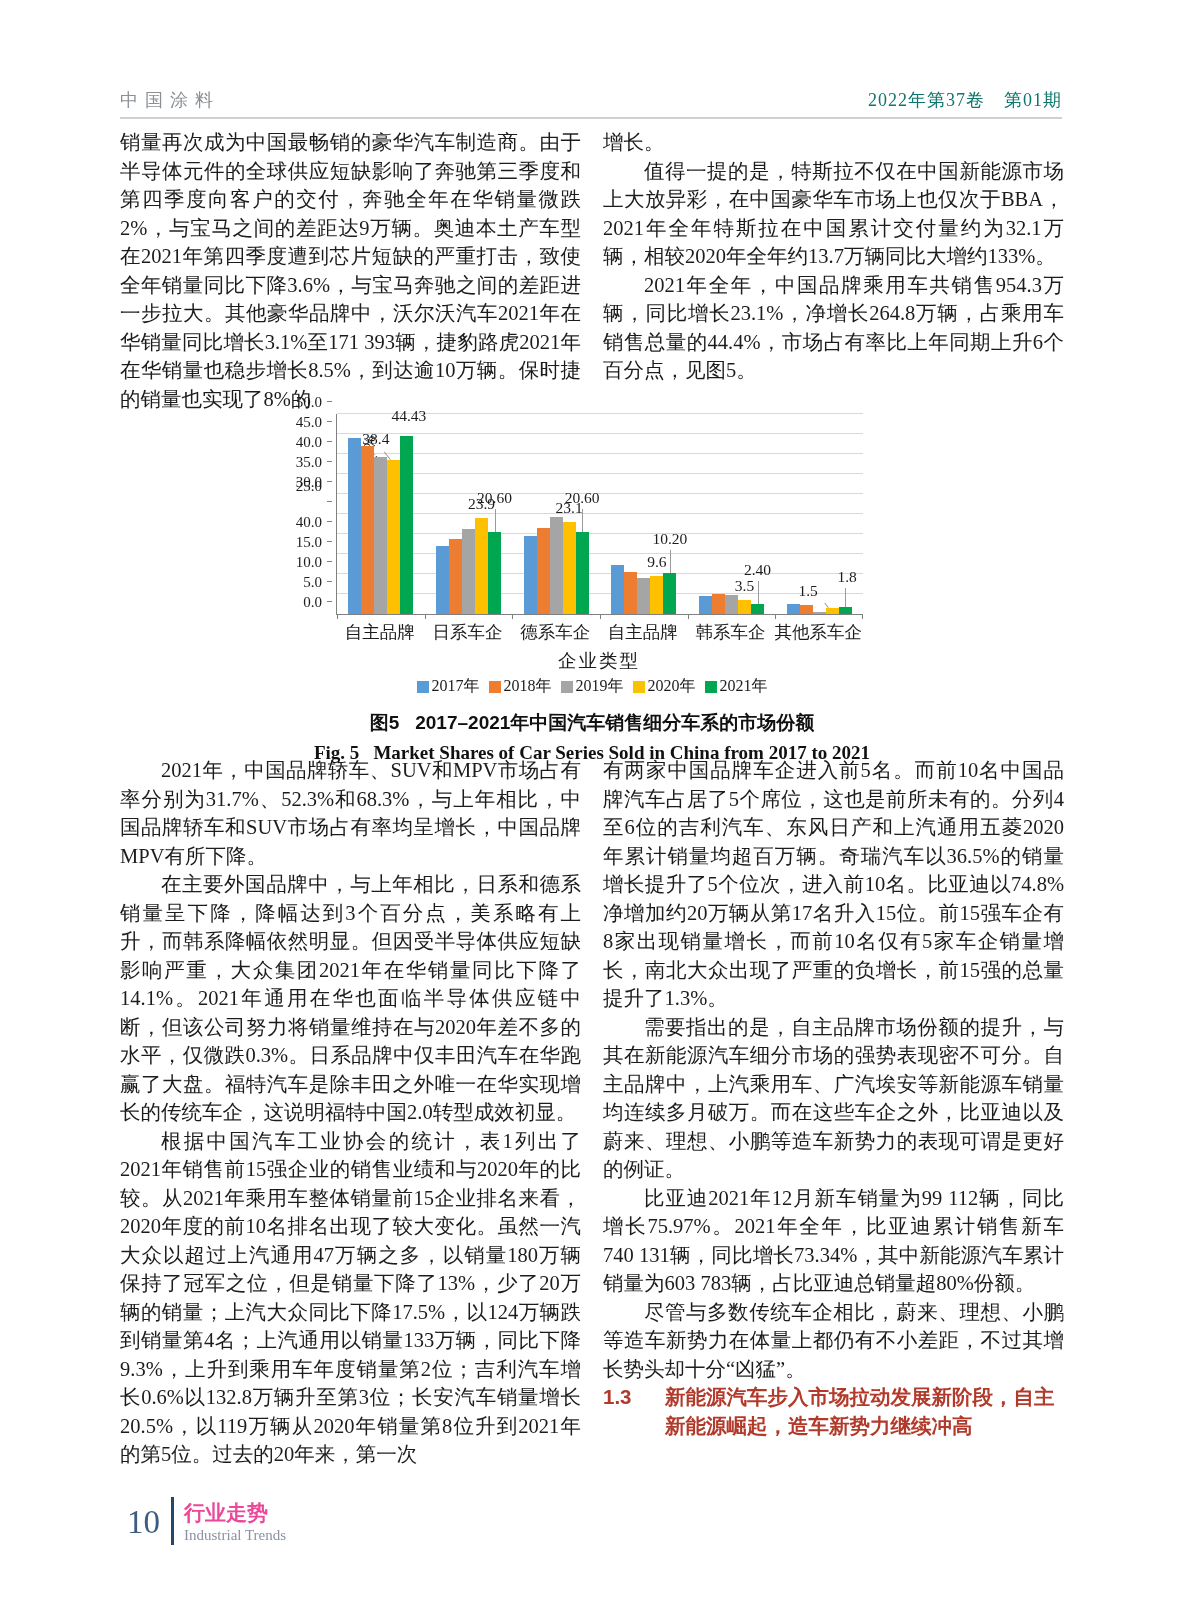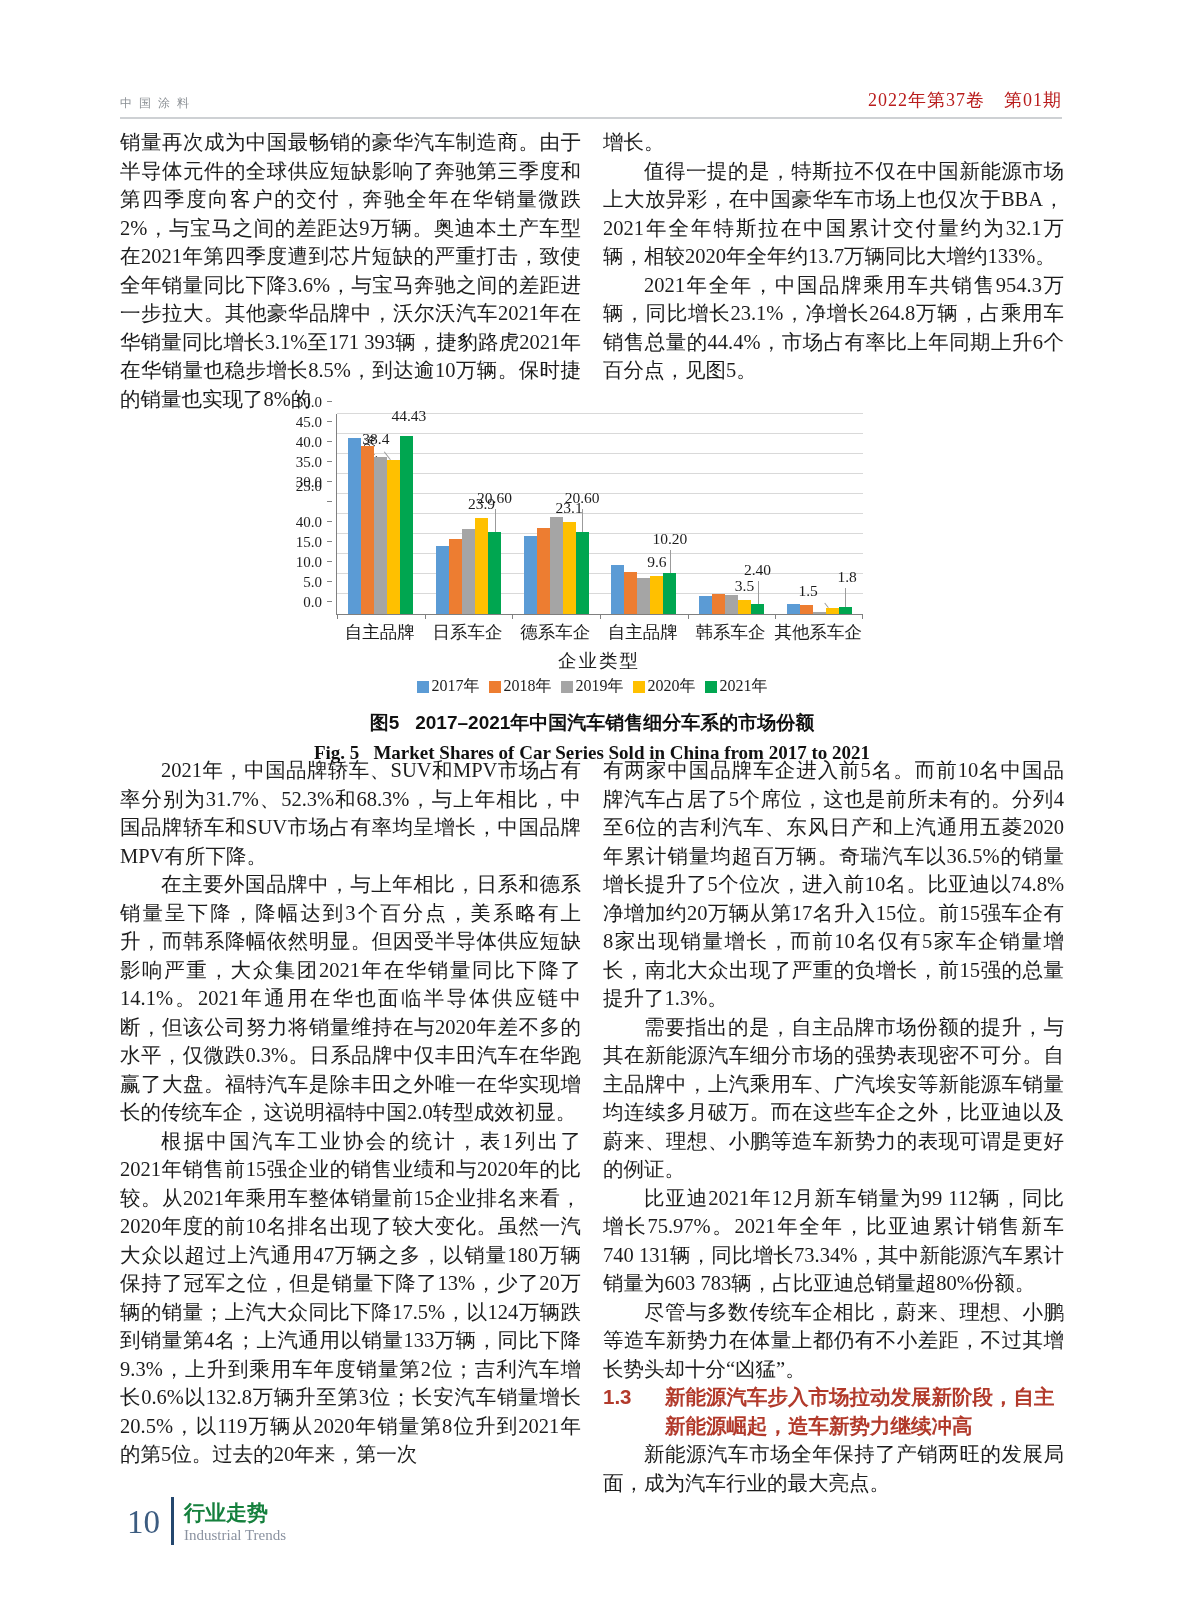--- a/index.html
+++ b/index.html
@@ -1,22 +1,22 @@
 <!DOCTYPE html>
 <html><head>
 <meta charset="utf-8">
 <style>
   html,body{margin:0;padding:0;background:#ffffff;}
   .page{position:relative;width:1187px;height:1600px;background:#ffffff;overflow:hidden;
         font-family:"Liberation Serif","DejaVu Serif",serif;color:#1c1c1c;}
   
   .header{position:absolute;left:120px;right:125px;top:78px;height:34px;
           border-bottom:2px solid #ced1d4;display:flex;justify-content:space-between;align-items:flex-end;padding-bottom:5px;}
-  .journal{font-family:"Liberation Sans","DejaVu Sans",sans-serif;font-size:12px;color:#8b9095;letter-spacing:7px;}
-  .issue{font-size:18px;color:#b91c1c;letter-spacing:1px;}
+  .journal{font-family:"Liberation Sans","DejaVu Sans",sans-serif;font-size:18px;color:#8b9095;letter-spacing:7px;}
+  .issue{font-size:18px;color:#0f766e;letter-spacing:1px;}
   
   .cols{position:absolute;left:120px;width:944px;display:flex;gap:22px;}
   .col{width:461px;text-align:justify;font-size:20.5px;line-height:28.5px;}
   .top-cols{top:128px;}
   .bottom-cols{top:756px;}
   p.para{margin:0;padding:0;}
   p.ind{text-indent:2em;}
   
   .sec-heading{font-family:"Liberation Sans","DejaVu Sans",sans-serif;font-weight:bold;font-size:20.5px;
                line-height:28.5px;color:#b23a2b;padding-left:62px;text-align:left;}
@@ -43,21 +43,21 @@
   .legend-item{display:flex;align-items:center;}
   .swatch{display:inline-block;width:12px;height:12px;margin-right:3px;}
   .cap-zh{margin-top:12px;text-align:center;font-family:"Liberation Sans","DejaVu Sans",sans-serif;font-weight:bold;font-size:19px;color:#111;}
   .cap-zh .cap-label{margin-right:16px;}
   .cap-en{margin-top:6px;text-align:center;font-weight:bold;font-size:19px;color:#111;}
   .cap-en .cap-label{margin-right:14px;}
   
   .footer{position:absolute;left:127px;top:1497px;display:flex;align-items:flex-end;}
   .page-num{font-size:33px;color:#3c5c80;margin-right:11px;line-height:1;margin-bottom:6px;}
   .footer-rule{width:3px;height:48px;background:#24476e;margin-right:10px;}
-  .footer-sec .sec-zh{font-family:"Liberation Sans","DejaVu Sans",sans-serif;font-weight:bold;font-size:21px;color:#15803d;line-height:1.15;}
+  .footer-sec .sec-zh{font-family:"Liberation Sans","DejaVu Sans",sans-serif;font-weight:bold;font-size:21px;color:#ec4899;line-height:1.15;}
   .footer-sec .sec-en{font-size:15px;color:#8a92a0;line-height:1.3;}
 </style>
 </head>
 <body>
 
 <div class="page">
 
   <div class="header">
     <span class="journal">中国涂料</span>
     <span class="issue">2022年第37卷　第01期</span>
@@ -216,21 +216,20 @@
       <p class="para ind">根据中国汽车工业协会的统计，表1列出了2021年销售前15强企业的销售业绩和与2020年的比较。从2021年乘用车整体销量前15企业排名来看，2020年度的前10名排名出现了较大变化。虽然一汽大众以超过上汽通用47万辆之多，以销量180万辆保持了冠军之位，但是销量下降了13%，少了20万辆的销量；上汽大众同比下降17.5%，以124万辆跌到销量第4名；上汽通用以销量133万辆，同比下降9.3%，上升到乘用车年度销量第2位；吉利汽车增长0.6%以132.8万辆升至第3位；长安汽车销量增长20.5%，以119万辆从2020年销量第8位升到2021年的第5位。过去的20年来，第一次</p>
     </div>
     <div class="col">
       <p class="para">有两家中国品牌车企进入前5名。而前10名中国品牌汽车占居了5个席位，这也是前所未有的。分列4至6位的吉利汽车、东风日产和上汽通用五菱2020年累计销量均超百万辆。奇瑞汽车以36.5%的销量增长提升了5个位次，进入前10名。比亚迪以74.8%净增加约20万辆从第17名升入15位。前15强车企有8家出现销量增长，而前10名仅有5家车企销量增长，南北大众出现了严重的负增长，前15强的总量提升了1.3%。</p>
       <p class="para ind">需要指出的是，自主品牌市场份额的提升，与其在新能源汽车细分市场的强势表现密不可分。自主品牌中，上汽乘用车、广汽埃安等新能源车销量均连续多月破万。而在这些车企之外，比亚迪以及蔚来、理想、小鹏等造车新势力的表现可谓是更好的例证。</p>
       <p class="para ind">比亚迪2021年12月新车销量为99 112辆，同比增长75.97%。2021年全年，比亚迪累计销售新车740 131辆，同比增长73.34%，其中新能源汽车累计销量为603 783辆，占比亚迪总销量超80%份额。</p>
       <p class="para ind">尽管与多数传统车企相比，蔚来、理想、小鹏等造车新势力在体量上都仍有不小差距，不过其增长势头却十分“凶猛”。</p>
       <div class="sec-heading">
         <span class="num">1.3</span><span>新能源汽车步入市场拉动发展新阶段，自主新能源崛起，造车新势力继续冲高</span>
       </div>
-      <p class="para ind">新能源汽车市场全年保持了产销两旺的发展局面，成为汽车行业的最大亮点。</p>
     </div>
   </div>
 
   <div class="footer">
     <span class="page-num">10</span>
     <span class="footer-rule"></span>
     <span class="footer-sec">
       <div class="sec-zh">行业走势</div>
       <div class="sec-en">Industrial Trends</div>
     </span>

